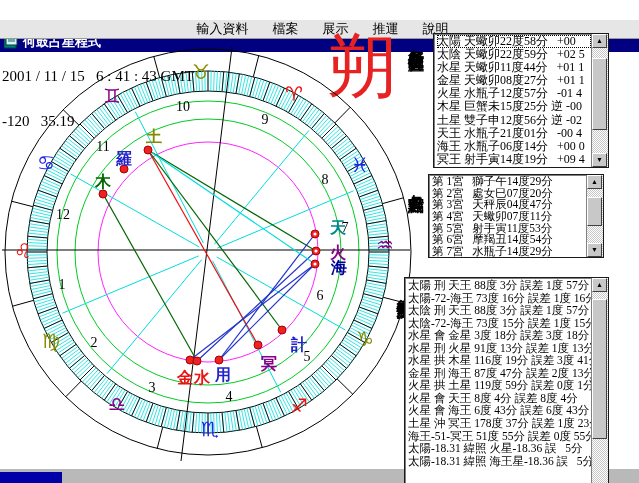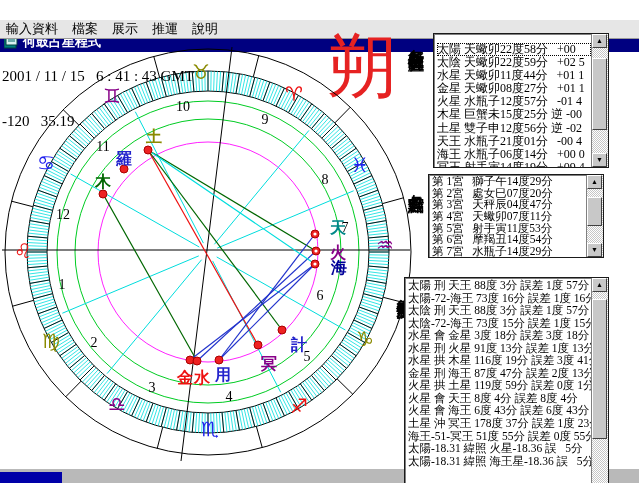--- a/index.html
+++ b/index.html
@@ -11,22 +11,22 @@
   
   .titlebar{
     position:absolute;left:0;top:0;width:639px;height:20px;
     background:#000080;color:#fff;display:flex;align-items:center;
     font-size:13px;font-weight:bold;margin-top:32px;
   }
   .titlebar .appicon{width:14px;height:13px;margin:0 5px 0 4px;position:relative;}
   .menubar{
     position:absolute;left:0;top:20px;width:639px;height:19px;
     background:#e6e6e6;border-bottom:1px solid #9a9a9a;
-    display:flex;align-items:center;gap:14px;padding-left:6px;box-sizing:border-box;
-    font-size:13px;color:#000;
+    display:flex;align-items:center;gap:24px;padding-left:6px;box-sizing:border-box;
+    font-size:13px;color:#000;justify-content:center;
   }
   .menubar .mi{white-space:nowrap;cursor:default;}
   .infoblock{
     position:absolute;left:2px;top:39px;
     font-family:"Liberation Serif",serif;font-size:15px;color:#000;line-height:15px;
     white-space:pre;z-index:3;
   }
   .bigchar{
     position:absolute;left:324px;top:26px;width:76px;height:80px;
     font-family:"DejaVu Serif","Liberation Serif",serif;
@@ -51,21 +51,21 @@
     box-shadow:inset 1px 1px 0 #808080;
     overflow:hidden;box-sizing:border-box;
   }
   .panel .rows{position:absolute;left:3px;top:1px;right:17px;bottom:0;overflow:hidden;}
   .panel .row{
     white-space:pre;overflow:hidden;color:#000;
     font-family:"Liberation Serif",serif;
   }
   .p1{left:433px;top:33px;width:176px;height:135px;}
   .p1 .row{font-size:12px;line-height:13.1px;height:13.1px;}
-  .p1 .row.focus{outline:1px dotted #000;outline-offset:-1px;margin-top:8px;}
+  .p1 .row.focus{outline:1px dotted #000;outline-offset:-1px;}
   .p2{left:428px;top:174px;width:176px;height:84px;}
   .p2 .row{font-size:11.5px;line-height:11.7px;height:11.7px;}
   .p3{left:404px;top:277px;width:205px;height:253px;}
   .p3 .row{font-size:11.5px;line-height:12.55px;height:12.55px;}
   
   .sb{
     position:absolute;right:0;top:0;bottom:0;width:16px;
     background:#fff;border-left:1px solid #808080;
     background:conic-gradient(#fff 25%,#c6c6c6 0 50%,#fff 0 75%,#c6c6c6 0) 0 0/2px 2px;
   }

